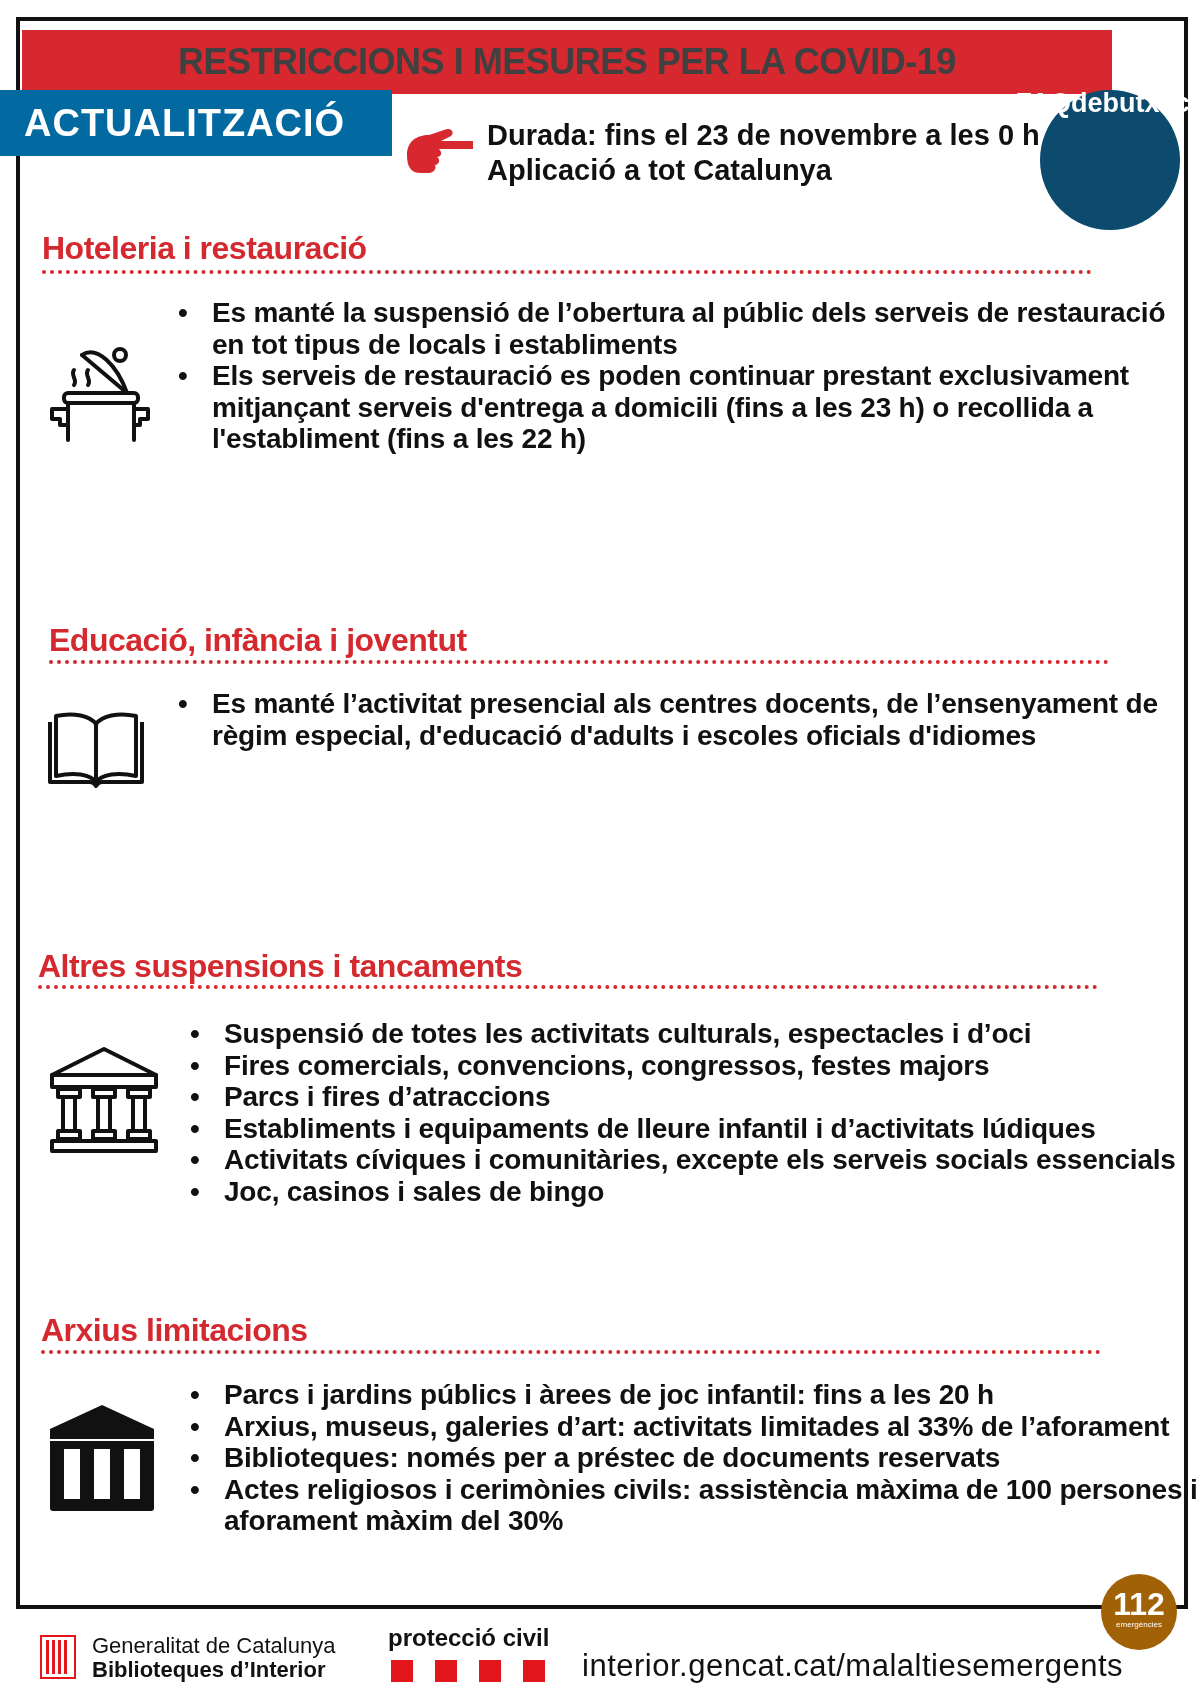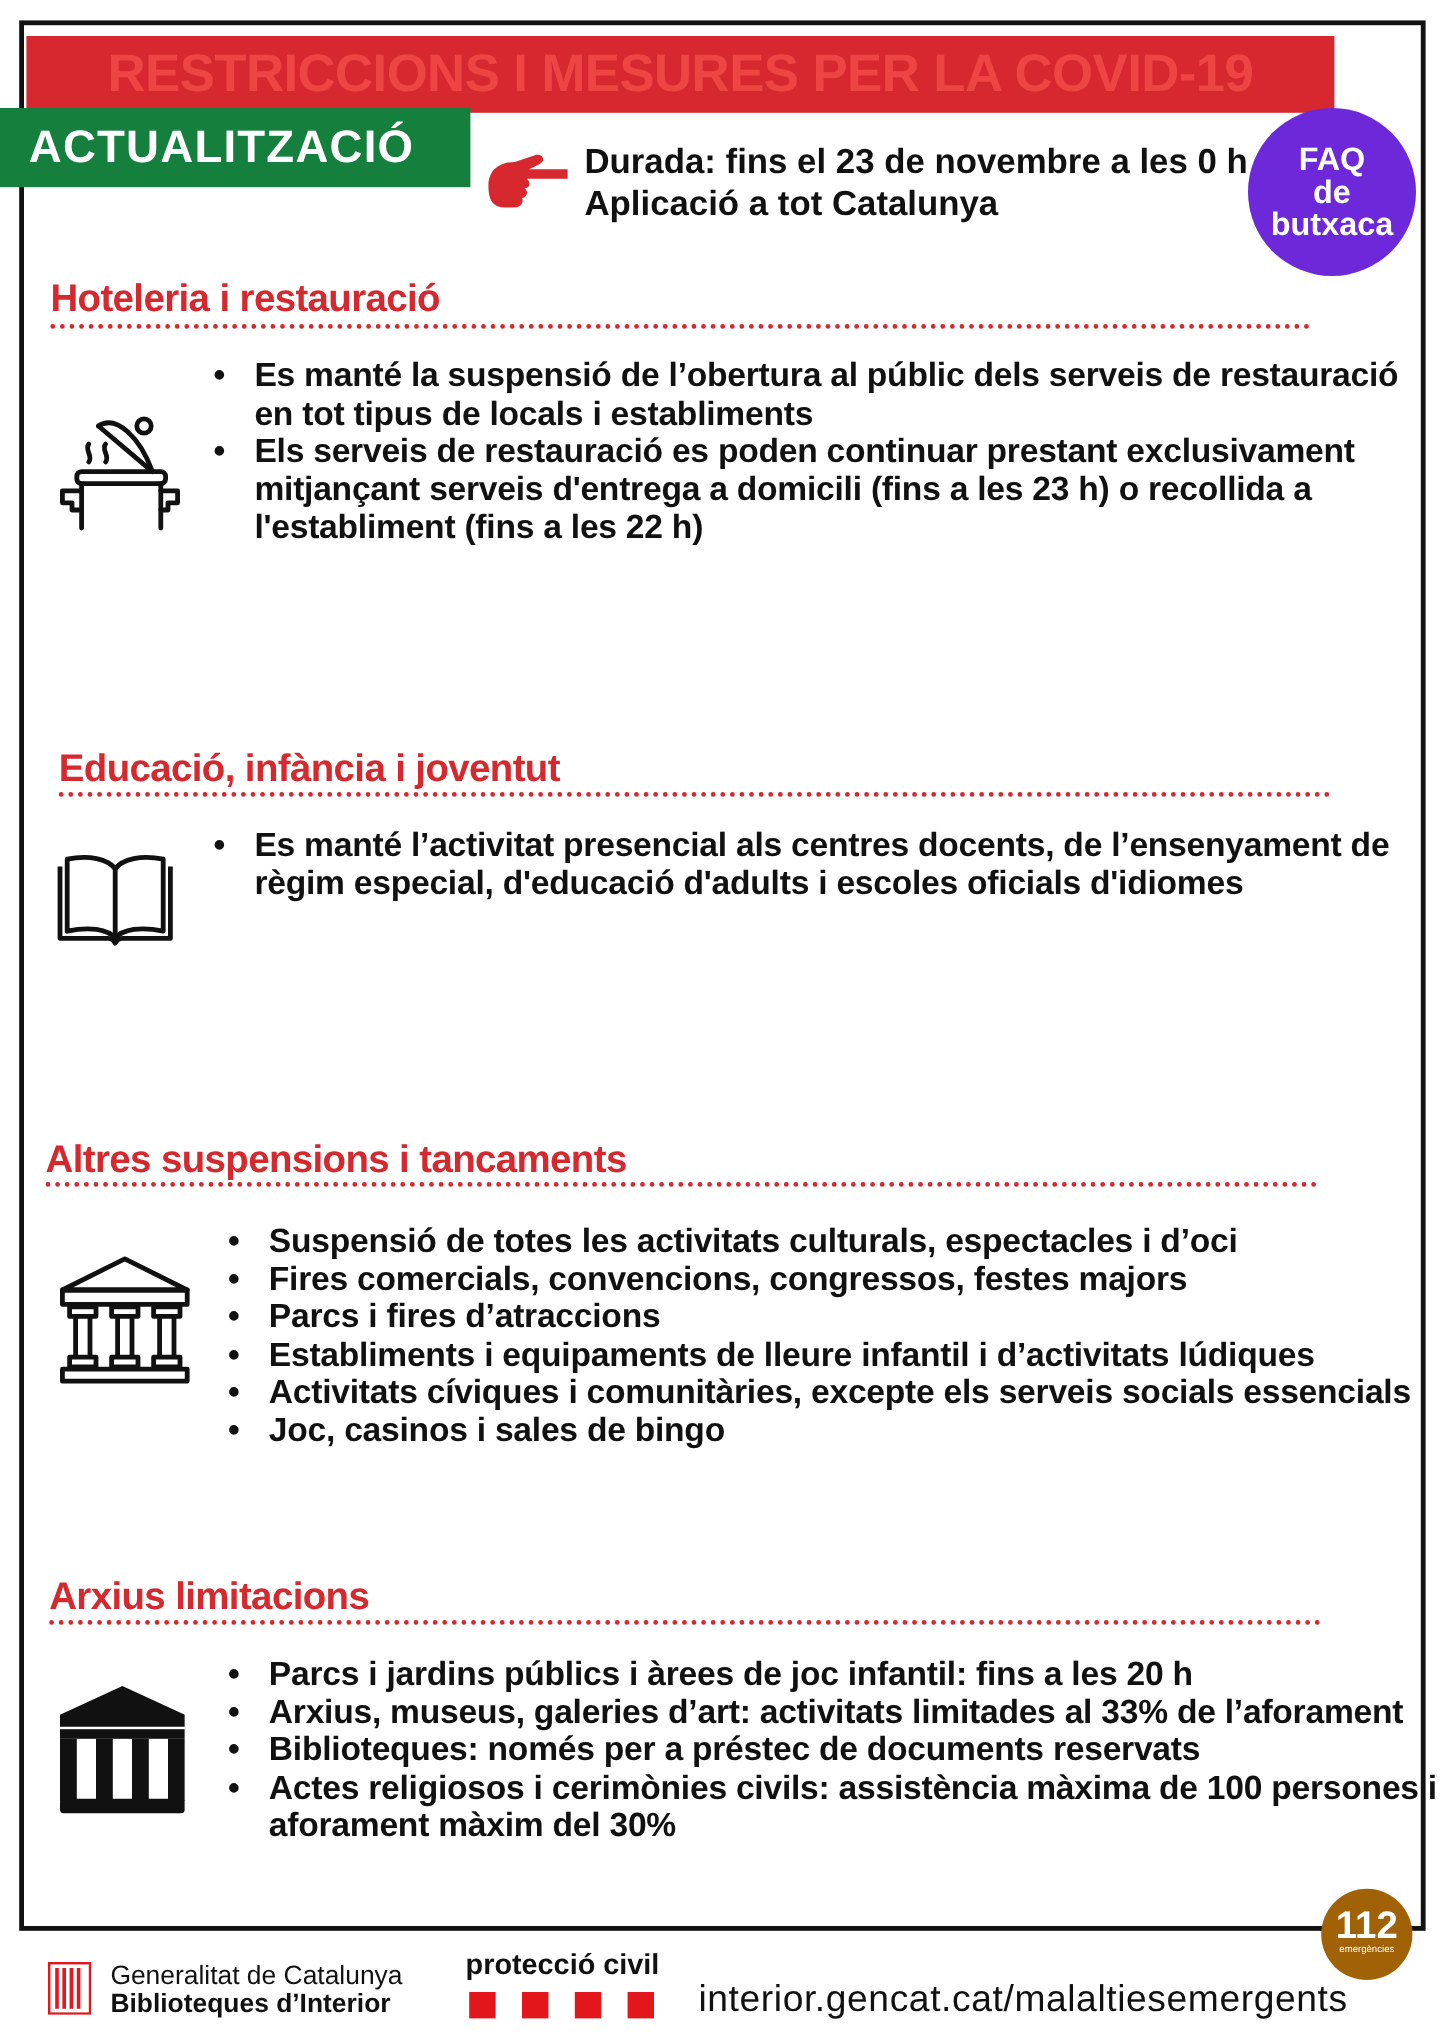--- a/index.html
+++ b/index.html
@@ -3,31 +3,31 @@
 <meta charset="utf-8">
 <style>
   html, body { margin:0; padding:0; background:#fff; }
   body { width:1200px; height:1697px; position:relative; overflow:hidden;
          font-family:"Liberation Sans", "DejaVu Sans", sans-serif; color:#111; }
   .frame { position:absolute; left:16px; top:17px; width:1172px; height:1592px;
            border:4px solid #111; box-sizing:border-box; }
   .redband { position:absolute; left:22px; top:30px; width:1090px; height:64px;
              background:#d7282f; }
   .title { position:absolute; left:22px; top:30px; width:1090px; height:64px;
-           color:#ef4444; font-weight:bold; font-size:44px; line-height:64px;
+           color:#404040; font-weight:bold; font-size:36px; line-height:64px;
            text-align:center; letter-spacing:-0.5px; }
   .actual { position:absolute; left:0; top:90px; width:392px; height:66px;
-            background:#15803d; color:#fff; font-weight:bold; font-size:38px;
+            background:#0369a1; color:#fff; font-weight:bold; font-size:38px;
             line-height:66px; padding-left:24px; box-sizing:border-box; letter-spacing:1px; }
   .hand { position:absolute; left:403px; top:125px; width:72px; height:56px; }
   .info { position:absolute; left:487px; top:118px; font-size:29px; font-weight:bold; line-height:35px; }
   .faq { position:absolute; left:1040px; top:90px; width:140px; height:140px;
-         border-radius:50%; background:#6d28d9; color:#fff; font-weight:bold;
+         border-radius:50%; background:#0c4a6e; color:#fff; font-weight:bold;
          font-size:27px; line-height:27px; text-align:center;
-         display:flex; flex-direction:column; justify-content:center; }
+         display:flex; flex-direction:row; justify-content:center; }
   .sec-h { position:absolute; color:#d42a2f; font-weight:bold; font-size:32px; letter-spacing:-0.5px; }
   .dots { position:absolute; height:0; border-top:4px dotted #d42a2f; }
   ul.blist { position:absolute; margin:0; padding-left:34px; list-style:none;
              font-weight:bold; font-size:28px; line-height:31.5px; letter-spacing:-0.2px; }
   ul.blist li { position:relative; }
   ul.blist li::before { content:"•"; position:absolute; left:-34px; top:0; }
   .icon { position:absolute; }
   .footer-logo { position:absolute; left:40px; top:1635px; width:36px; height:44px; }
   .gen { position:absolute; left:92px; top:1634px; font-size:22px; line-height:24px; }
   .gen b { display:block; }

